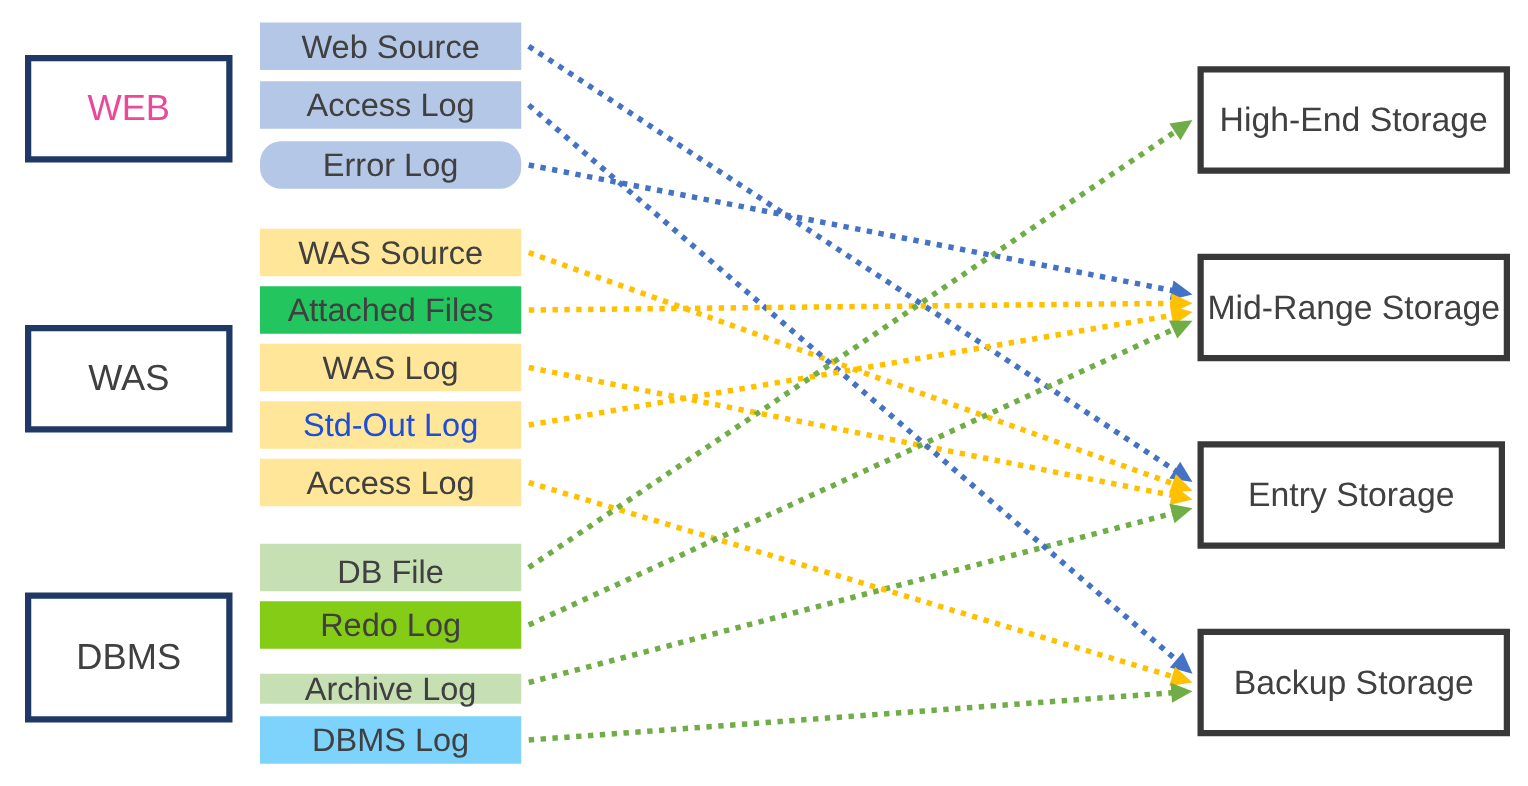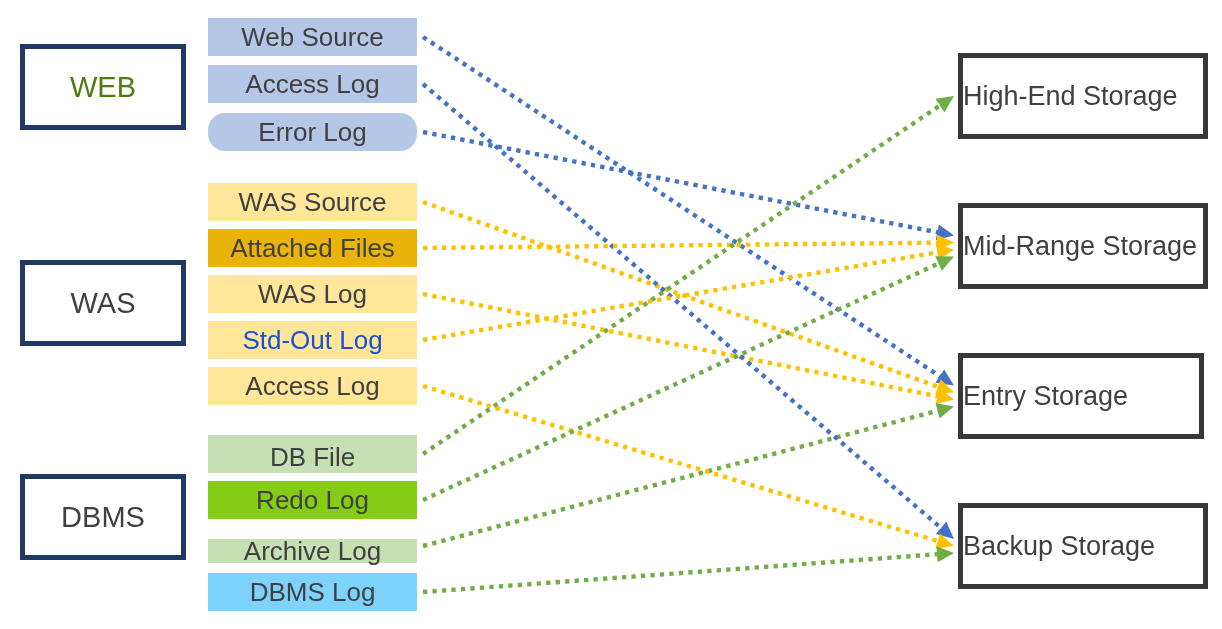--- a/index.html
+++ b/index.html
@@ -40,20 +40,21 @@
     justify-content: center;
     font-size: 26px;
     color: #404040;
   }
   .storage-box {
     position: absolute;
     background: #ffffff;
     border: 5px solid #383838;
     display: flex;
     align-items: center;
+    justify-content: center;
     font-size: 27px;
     color: #404040;
     white-space: nowrap;
   }
 </style>
 </head>
 <body>
 
 <div class="canvas">
   <svg id="connector-layer" viewBox="0 0 1222 629" xmlns="http://www.w3.org/2000/svg">
@@ -76,44 +77,44 @@
       <polygon points="954,539 935.8855330796257,534.0134091614948 946.2963106260318,521.8636885523924" fill="#4472C4"></polygon>
       <polygon points="954,546 935.4148254671089,548.7552291342057 940.0309161631602,533.4355781366852" fill="#FFC000"></polygon>
       <polygon points="954,553 937.6316596286563,562.2237429218208 936.4596751889869,546.2667240124765" fill="#70AD47"></polygon>
       <polygon points="954,235.5 935.7834926440962,240.09987605836292 938.8445313230791,224.39541674879834" fill="#4472C4"></polygon>
       <polygon points="954,242.5 937.0837699224996,250.6756443149803 936.9180537645545,234.67650252065286" fill="#FFC000"></polygon>
       <polygon points="954,249.5 938.5857352153672,260.2424597345872 935.897567636402,244.46989637071388" fill="#FFC000"></polygon>
       <polygon points="954,256.5 941.8819283990265,270.858006152446 935.2126238422538,256.31426603069565" fill="#70AD47"></polygon>
       <polygon points="954,96 944.3764779433217,112.13653690308509 935.4322082141877,98.87003627132479" fill="#70AD47"></polygon>
     </svg>
   <div id="source-column">
-      <div class="src-box" style="left: 20px; top: 44px; width: 166px; height: 86px; border-color: rgb(31, 56, 100); color: #4d7c0f;">
+      <div class="src-box" style="left: 20px; top: 44px; width: 166px; height: 86px; border-color: rgb(31, 56, 100); color: #ec4899;">
         <span>WEB</span>
       </div>
       <div class="src-box" style="left: 20px; top: 260px; width: 166px; height: 86px; border-color: rgb(31, 56, 100); color: rgb(64, 64, 64);">
         <span>WAS</span>
       </div>
-      <div class="src-box" style="left: 20px; top: 474px; width: 166px; height: 86px; border-color: rgb(31, 56, 100); color: rgb(64, 64, 64);">
+      <div class="src-box" style="left: 20px; top: 474px; width: 166px; height: 104px; border-color: rgb(31, 56, 100); color: rgb(64, 64, 64);">
         <span>DBMS</span>
       </div>
     </div>
   <div id="item-column">
       <div class="data-item" style="left: 208px; top: 18px; width: 209px; height: 38px; background: rgb(180, 199, 231); color: rgb(64, 64, 64);">
         <span>Web Source</span>
       </div>
       <div class="data-item" style="left: 208px; top: 65px; width: 209px; height: 38px; background: rgb(180, 199, 231); color: rgb(64, 64, 64);">
         <span>Access Log</span>
       </div>
       <div class="data-item" style="left: 208px; top: 113px; width: 209px; height: 38px; background: rgb(180, 199, 231); color: rgb(64, 64, 64); border-radius: 17px;">
         <span>Error Log</span>
       </div>
       <div class="data-item" style="left: 208px; top: 183px; width: 209px; height: 38px; background: rgb(255, 230, 153); color: rgb(64, 64, 64);">
         <span>WAS Source</span>
       </div>
-      <div class="data-item" style="left: 208px; top: 229px; width: 209px; height: 38px; background: #eab308; color: rgb(64, 64, 64);">
+      <div class="data-item" style="left: 208px; top: 229px; width: 209px; height: 38px; background: #22c55e; color: rgb(64, 64, 64);">
         <span>Attached Files</span>
       </div>
       <div class="data-item" style="left: 208px; top: 275px; width: 209px; height: 38px; background: rgb(255, 230, 153); color: rgb(64, 64, 64);">
         <span>WAS Log</span>
       </div>
       <div class="data-item" style="left: 208px; top: 321px; width: 209px; height: 38px; background: rgb(255, 230, 153); color: #1d4ed8;">
         <span>Std-Out Log</span>
       </div>
       <div class="data-item" style="left: 208px; top: 367px; width: 209px; height: 38px; background: rgb(255, 230, 153); color: rgb(64, 64, 64);">
         <span>Access Log</span>

